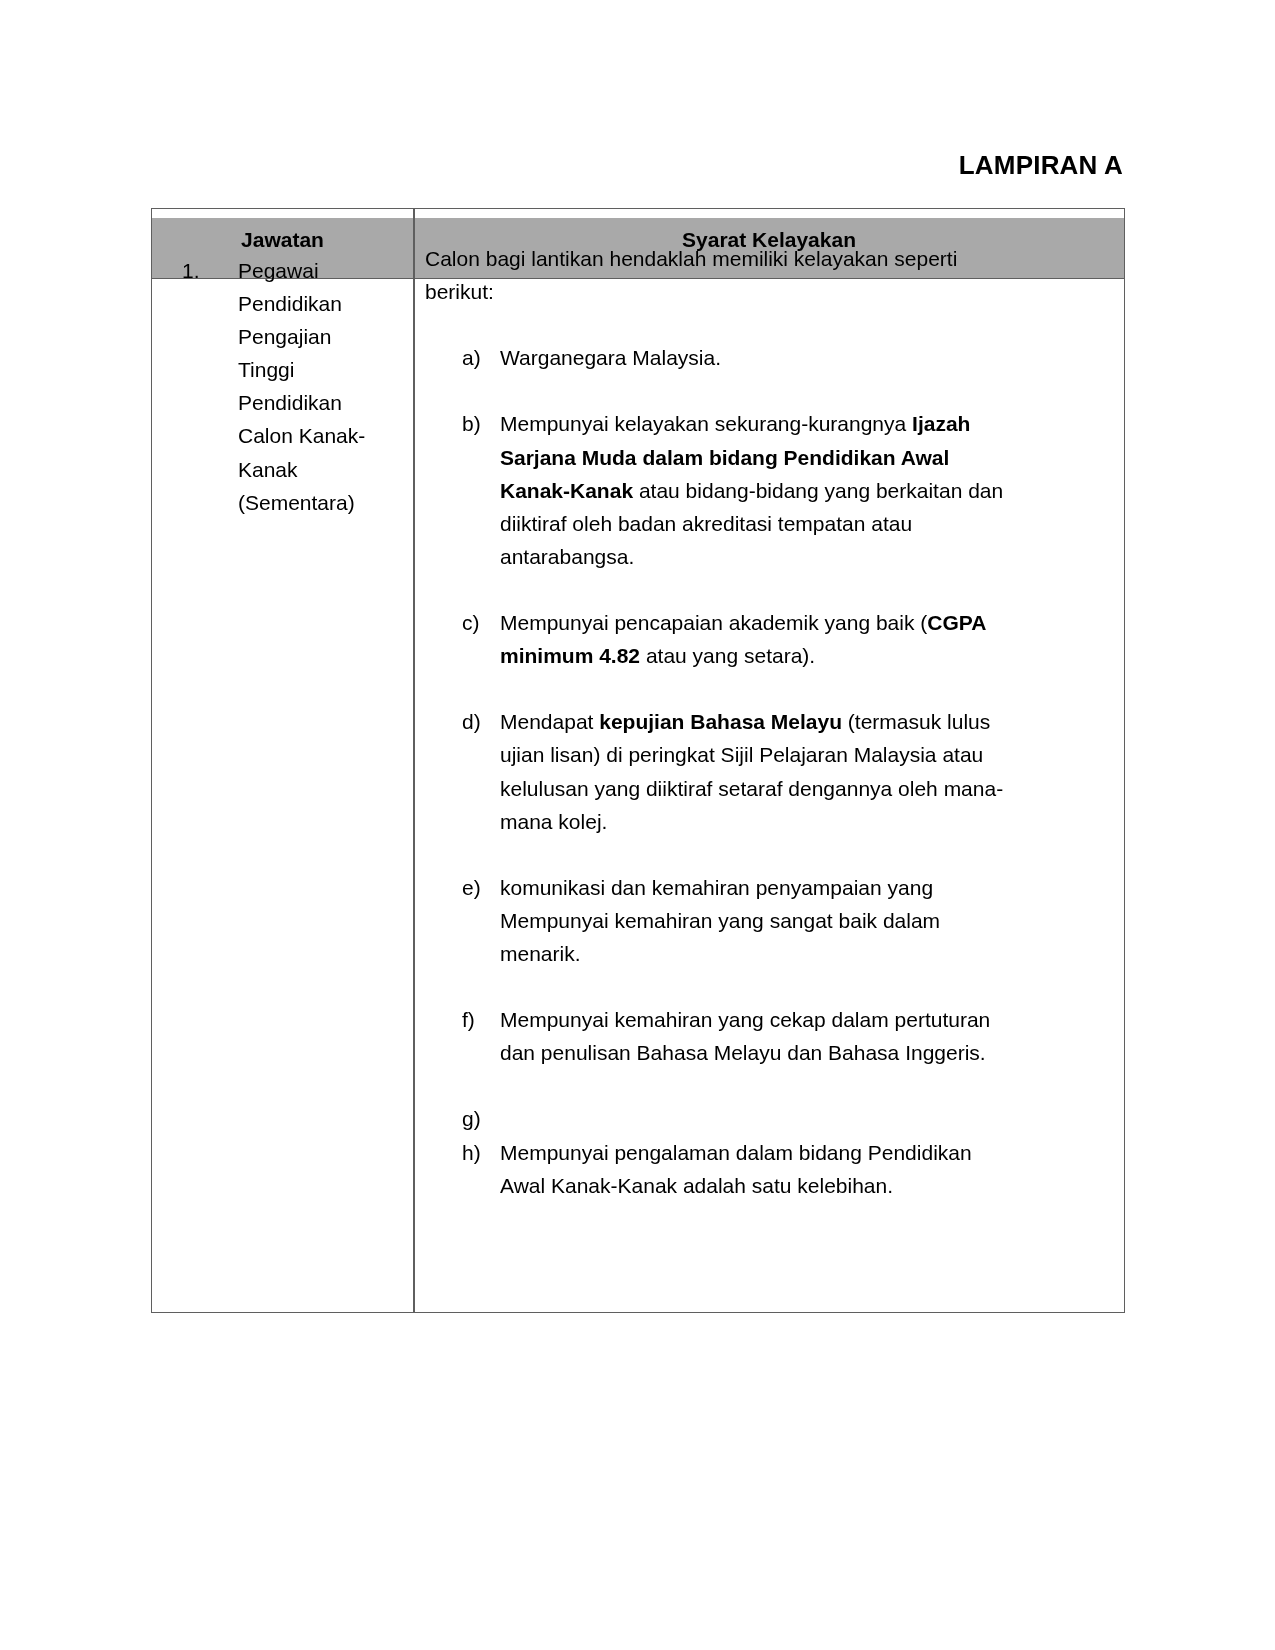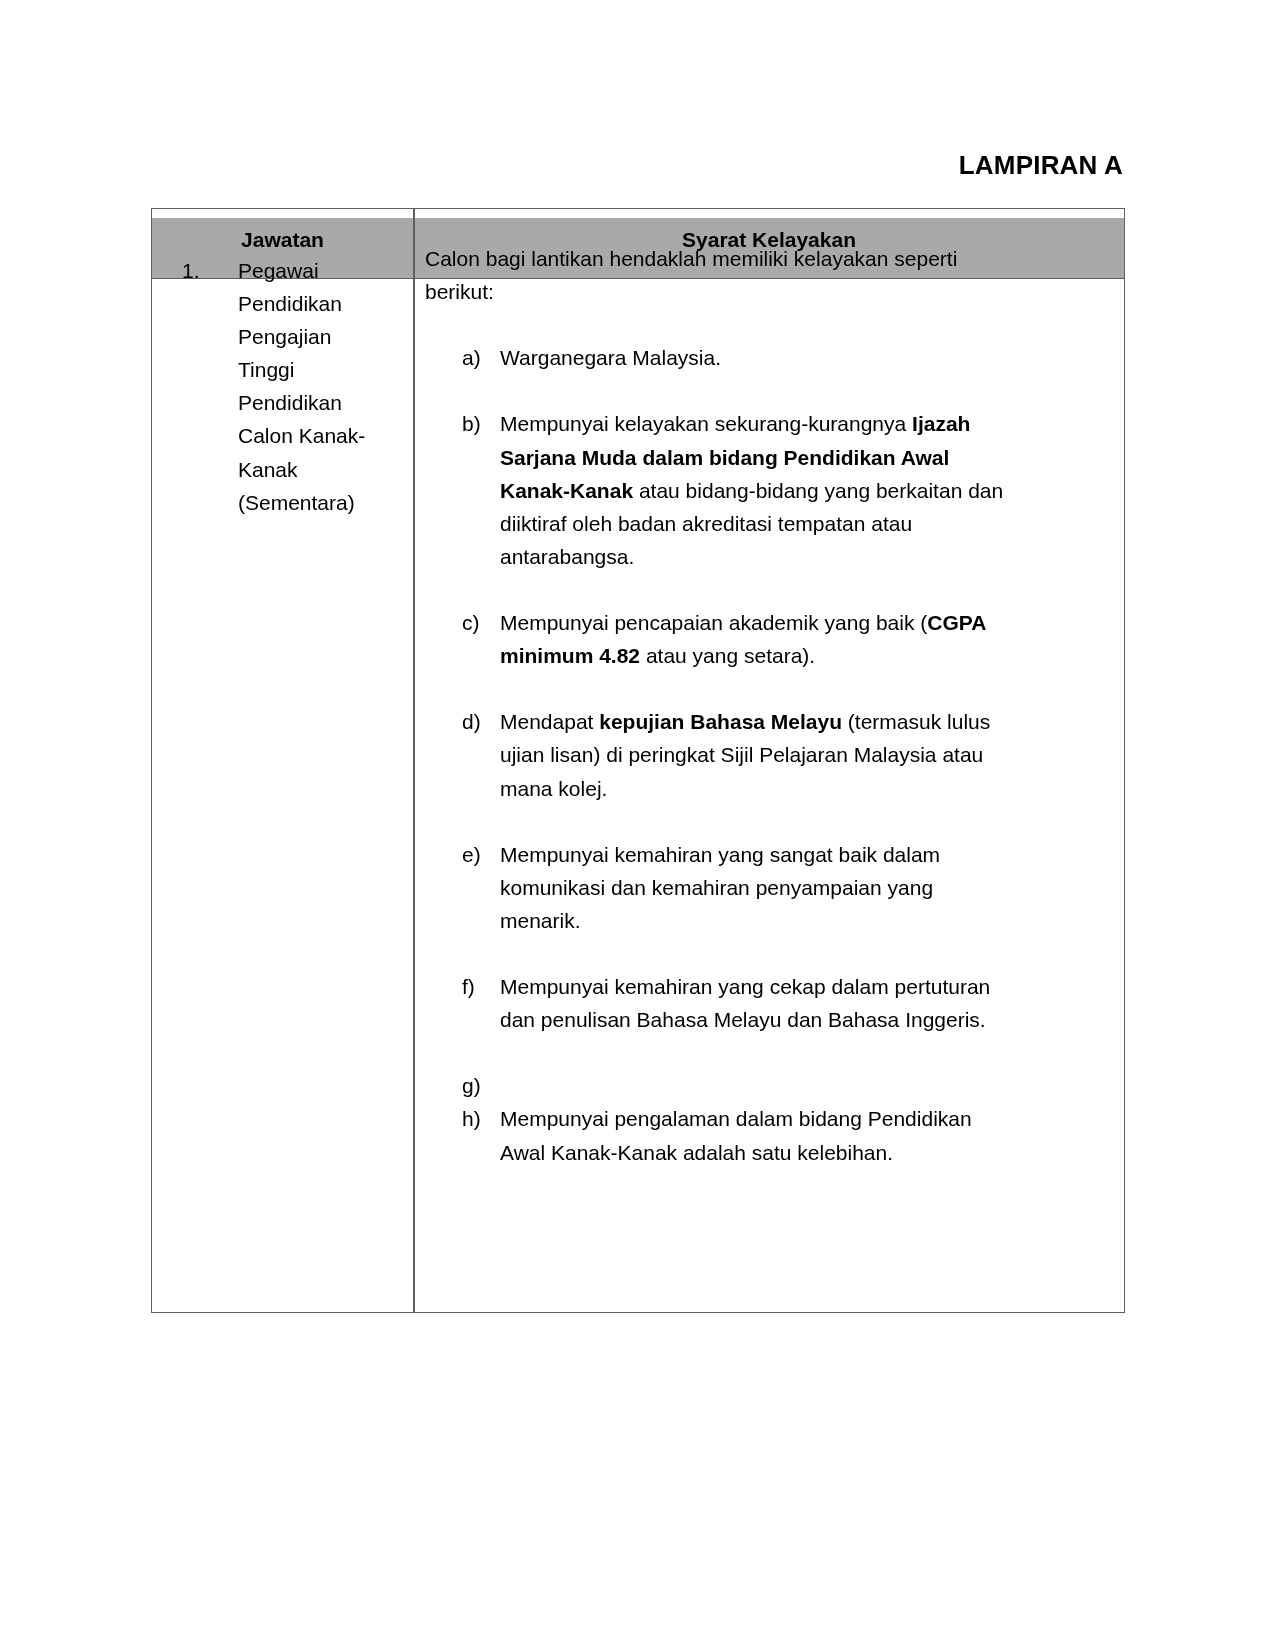--- a/index.html
+++ b/index.html
@@ -150,29 +150,30 @@
             <span class="line"><span>Mempunyai pencapaian akademik yang baik (</span><b>CGPA</b></span>
             <span class="line"><b>minimum 4.82</b><span> atau yang setara).</span></span>
           </div>
         </div>
         <span class="blank"></span>
         <div class="item">
           <span class="item-letter">d)</span>
           <div class="item-body">
             <span class="line"><span>Mendapat </span><b>kepujian Bahasa Melayu</b><span> (termasuk lulus</span></span>
             <span class="line"><span>ujian lisan) di peringkat Sijil Pelajaran Malaysia atau</span></span>
+            <span class="line"><span>kelulusan yang diiktiraf setaraf dengannya oleh mana-</span></span>
             <span class="line"><span>mana kolej.</span></span>
           </div>
         </div>
         <span class="blank"></span>
         <div class="item">
           <span class="item-letter">e)</span>
           <div class="item-body">
+            <span class="line"><span>komunikasi dan kemahiran penyampaian yang</span></span>
             <span class="line"><span>Mempunyai kemahiran yang sangat baik dalam</span></span>
-            <span class="line"><span>komunikasi dan kemahiran penyampaian yang</span></span>
             <span class="line"><span>menarik.</span></span>
           </div>
         </div>
         <span class="blank"></span>
         <div class="item">
           <span class="item-letter">f)</span>
           <div class="item-body">
             <span class="line"><span>Mempunyai kemahiran yang cekap dalam pertuturan</span></span>
             <span class="line"><span>dan penulisan Bahasa Melayu dan Bahasa Inggeris.</span></span>
           </div>

